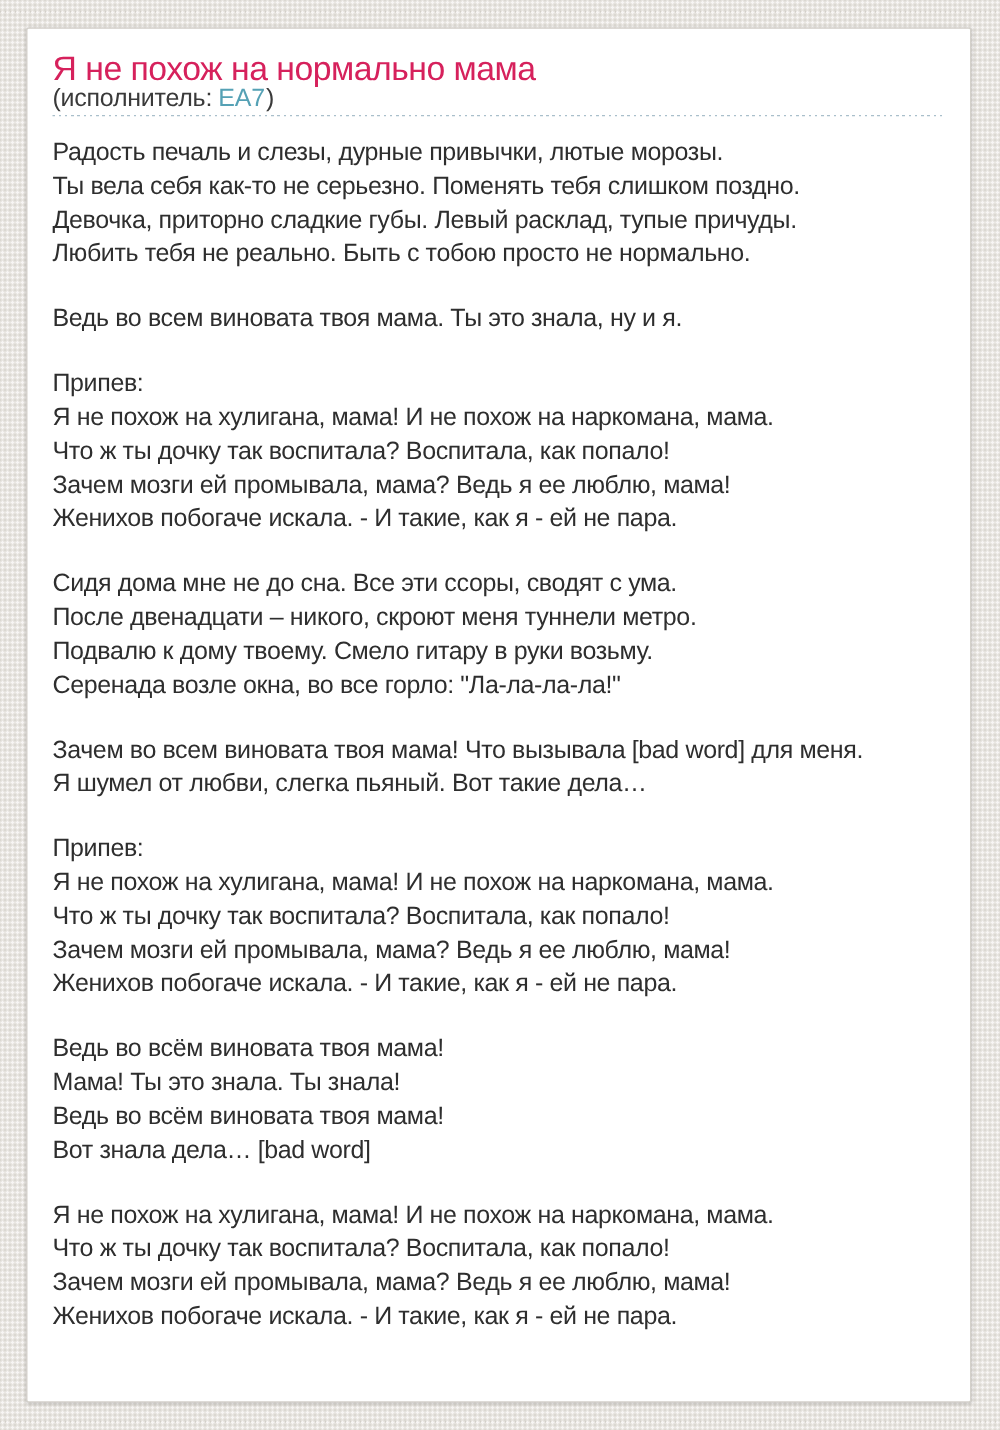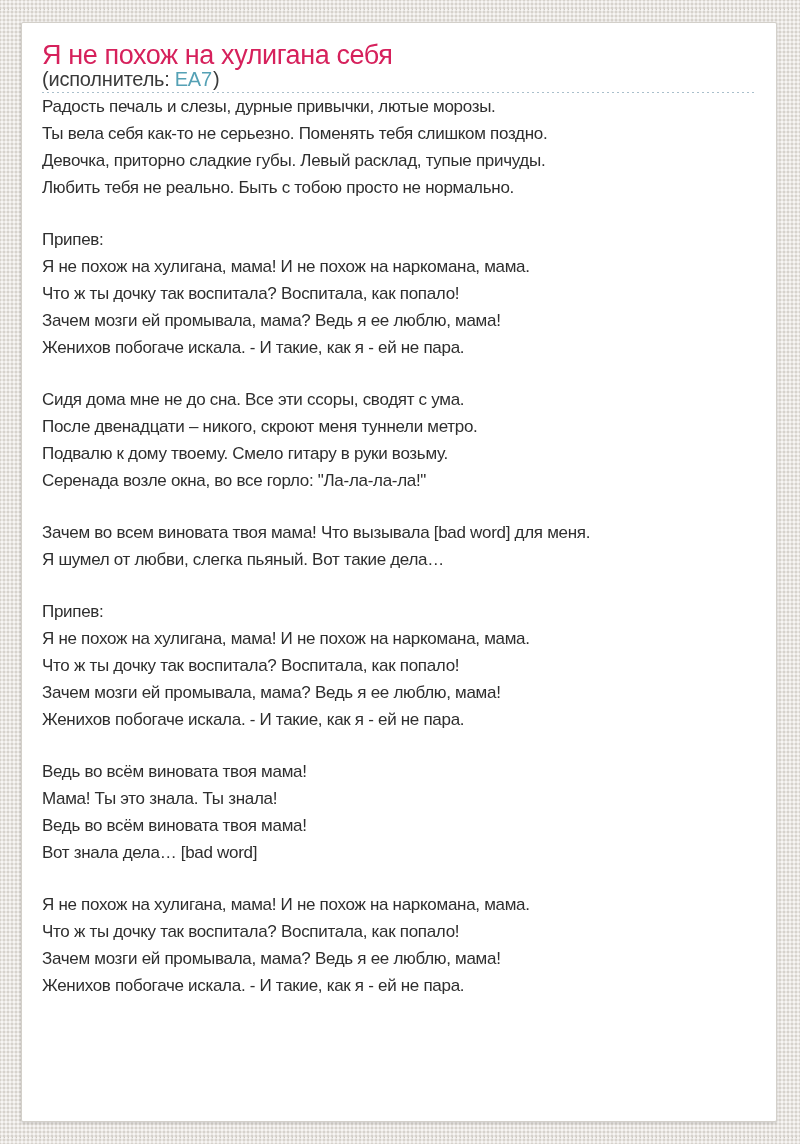--- a/index.html
+++ b/index.html
@@ -48,48 +48,49 @@
   }
   .artist-link{
     color:var(--artist-link-color);text-decoration:none;
     margin-left:5px;margin-right:1px;cursor:pointer;
   }
   .separator{
     height:1px;margin-top:3px;
     background:repeating-linear-gradient(to right,var(--separator-color) 0 2px,transparent 2px 5px);
   }
   .lyrics{
-    font-size:17px;line-height:27px;
+    margin-top:16px;font-size:20px;line-height:27px;
     color:var(--text-color);letter-spacing:-.3px;font-stretch:condensed;
   }
   .stanza{margin:0 0 25px 0;}
   .stanza:last-child{margin-bottom:0;}
   .line{white-space:pre-wrap;}
 </style>
 </head>
 <body>
 
 <div class="page">
   <div class="tex-line top"></div>
 
   <div class="card">
-    <h1 class="title">Я не похож на хулигана себя</h1>
+    <h1 class="title">Я не похож на нормально мама</h1>
 
     <div class="subtitle"><span>(исполнитель:</span><a class="artist-link" href="#">EA7</a><span>)</span></div>
 
     <div class="separator"></div>
 
     <div class="lyrics" id="lyrics">
         <div class="stanza">
           <div class="line">Радость печаль и слезы, дурные привычки, лютые морозы.</div>
           <div class="line">Ты вела себя как-то не серьезно. Поменять тебя слишком поздно.</div>
           <div class="line">Девочка, приторно сладкие губы. Левый расклад, тупые причуды.</div>
           <div class="line">Любить тебя не реально. Быть с тобою просто не нормально.</div>
         </div>
         <div class="stanza">
+          <div class="line">Ведь во всем виновата твоя мама. Ты это знала, ну и я.</div>
         </div>
         <div class="stanza">
           <div class="line">Припев:</div>
           <div class="line">Я не похож на хулигана, мама! И не похож на наркомана, мама.</div>
           <div class="line">Что ж ты дочку так воспитала? Воспитала, как попало!</div>
           <div class="line">Зачем мозги ей промывала, мама? Ведь я ее люблю, мама!</div>
           <div class="line">Женихов побогаче искала. - И такие, как я - ей не пара.</div>
         </div>
         <div class="stanza">
           <div class="line">Сидя дома мне не до сна. Все эти ссоры, сводят с ума.</div>

